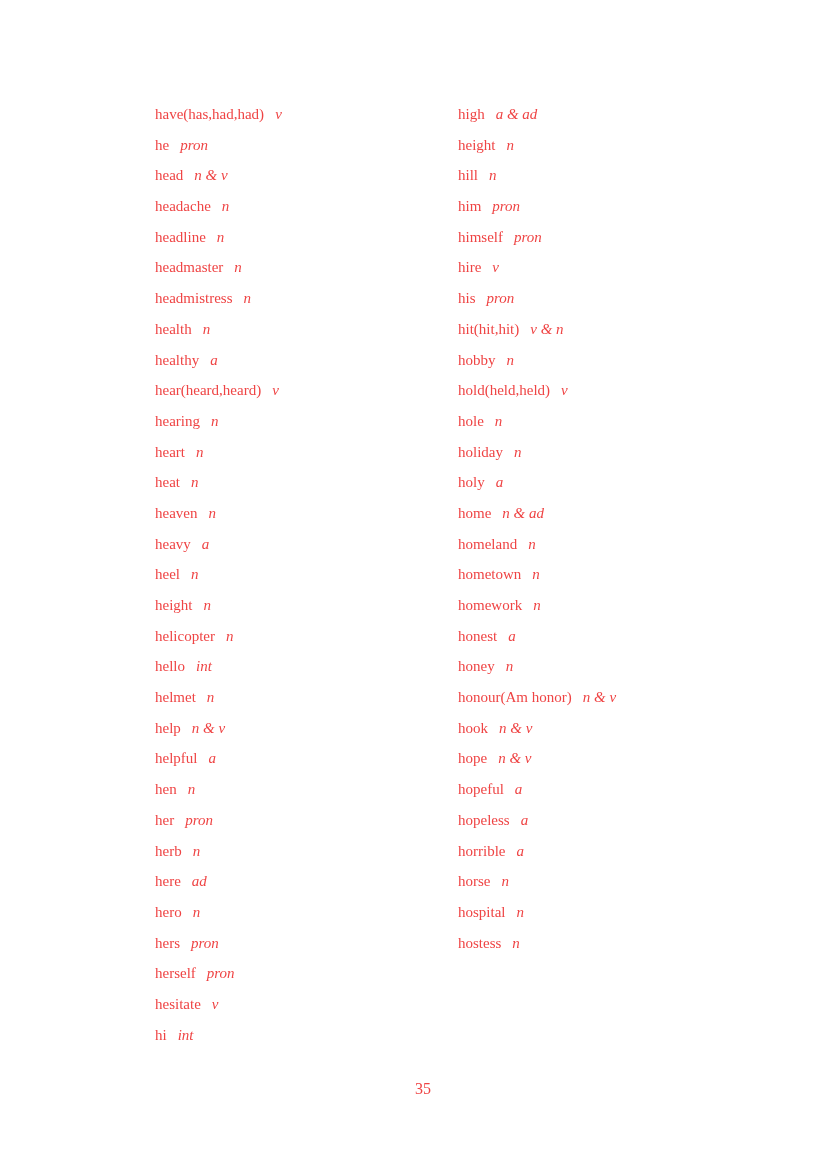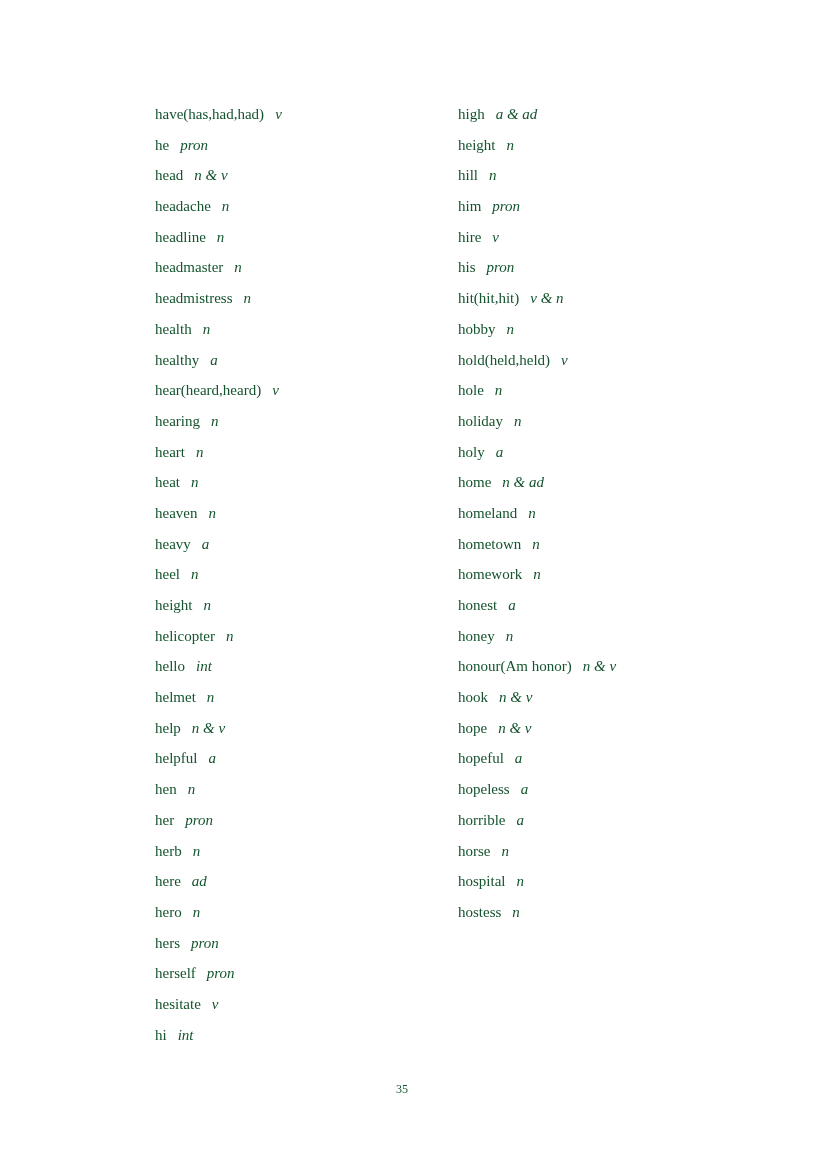--- a/index.html
+++ b/index.html
@@ -5,21 +5,21 @@
   html, body {
     margin: 0;
     padding: 0;
     background: #ffffff;
   }
   .page {
     position: relative;
     width: 826px;
     height: 1169px;
     background: #ffffff;
-    color: #14532d;
+    color: #ef4444;
     font-family: "Liberation Serif", "DejaVu Serif", serif;
     font-size: 15px;
     overflow: hidden;
   }
   .column {
     position: absolute;
     top: 104px;
   }
   .column-left  { left: 155px; }
   .column-right { left: 458px; }
@@ -30,23 +30,23 @@
   }
   .entry .it {
   }
   .entry .pos {
     font-style: italic;
     margin-left: 11px;
   }
   .page-number {
     position: absolute;
     top: 1081px;
-    left: 402px;
+    left: 423px;
     transform: translateX(-50%);
-    font-size: 12px;
+    font-size: 16px;
     line-height: 16px;
   }
 </style>
 </head>
 <body>
 
 <div class="page">
   <div class="column column-left">
       <div class="entry"><span><span>have(has,had,had)</span></span><span class="pos">v</span></div>
       <div class="entry"><span><span>he</span></span><span class="pos">pron</span></div>
@@ -78,20 +78,21 @@
       <div class="entry"><span><span>hers</span></span><span class="pos">pron</span></div>
       <div class="entry"><span><span>herself</span></span><span class="pos">pron</span></div>
       <div class="entry"><span><span>hesitate</span></span><span class="pos">v</span></div>
       <div class="entry"><span><span>hi</span></span><span class="pos">int</span></div>
     </div>
   <div class="column column-right">
       <div class="entry"><span><span>high</span></span><span class="pos">a &amp; ad</span></div>
       <div class="entry"><span><span>height</span></span><span class="pos">n</span></div>
       <div class="entry"><span><span>hill</span></span><span class="pos">n</span></div>
       <div class="entry"><span><span>him</span></span><span class="pos">pron</span></div>
+      <div class="entry"><span><span>himself</span></span><span class="pos">pron</span></div>
       <div class="entry"><span><span>hire</span></span><span class="pos">v</span></div>
       <div class="entry"><span><span>his</span></span><span class="pos">pron</span></div>
       <div class="entry"><span><span>hit(hit,hit)</span></span><span class="pos">v &amp; n</span></div>
       <div class="entry"><span><span>hobby</span></span><span class="pos">n</span></div>
       <div class="entry"><span><span>hold(held,held)</span></span><span class="pos">v</span></div>
       <div class="entry"><span><span>hole</span></span><span class="pos">n</span></div>
       <div class="entry"><span><span>holiday</span></span><span class="pos">n</span></div>
       <div class="entry"><span><span>holy</span></span><span class="pos">a</span></div>
       <div class="entry"><span><span>home</span></span><span class="pos">n &amp; ad</span></div>
       <div class="entry"><span><span>homeland</span></span><span class="pos">n</span></div>

